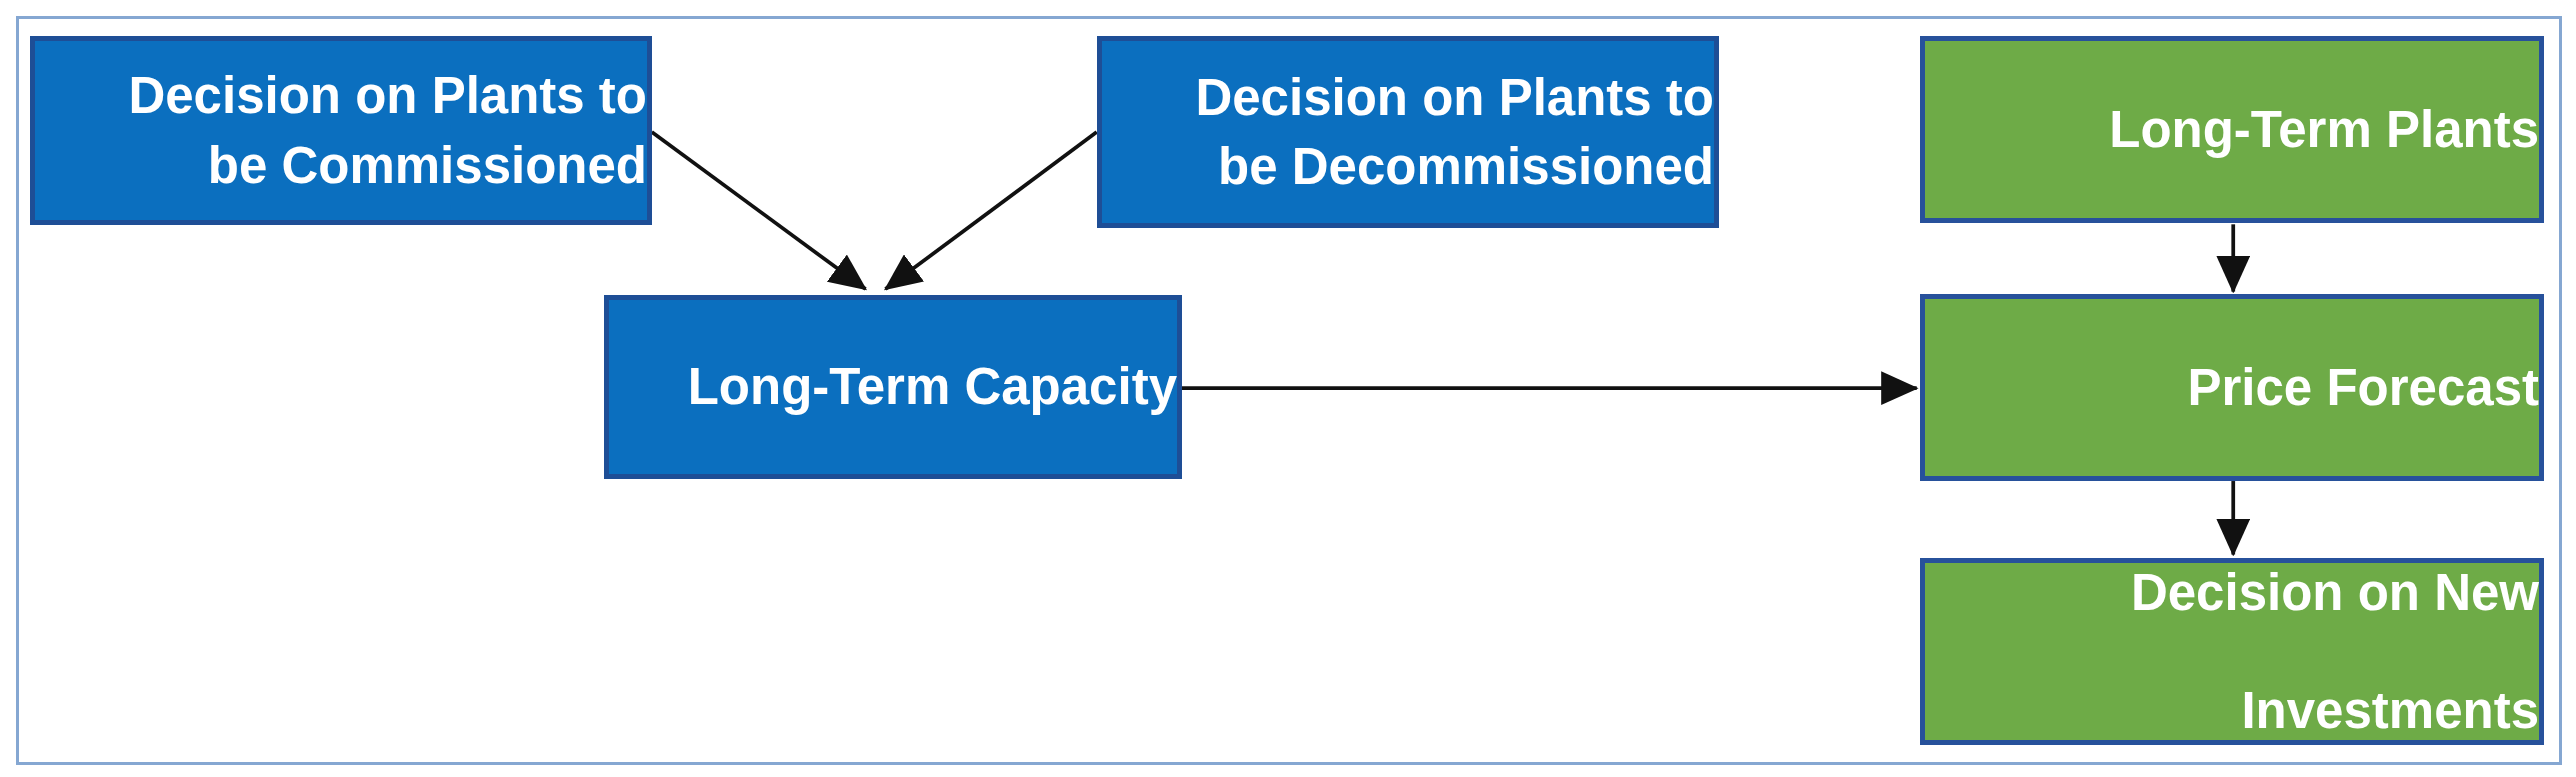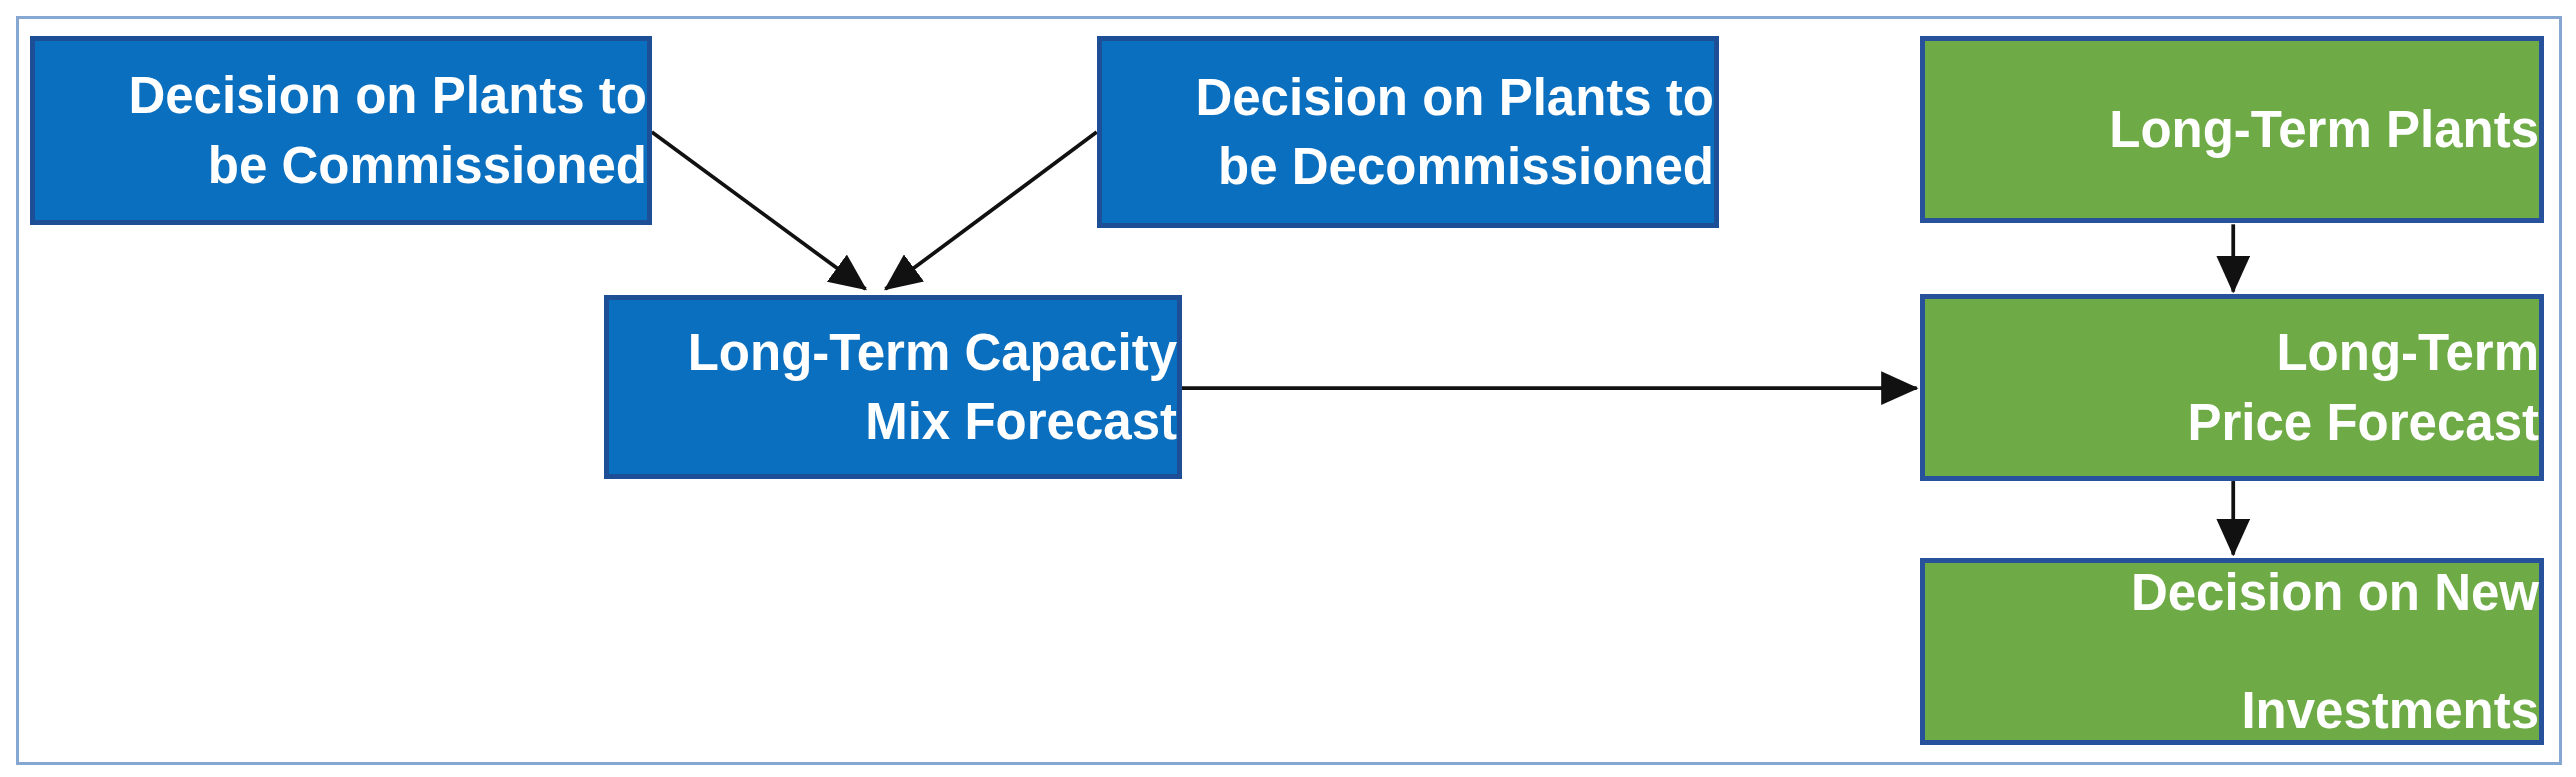--- a/index.html
+++ b/index.html
@@ -77,25 +77,23 @@
     <span>Decision on Plants to</span>
     <span>be Decommissioned</span>
   </div>
 
   <div class="node green node-demand">
     <span>Long-Term Plants</span>
   </div>
 
   <div class="node blue node-capacity">
     <span>Long-Term Capacity</span>
-    <span>Mix Forecast</span>
   </div>
 
   <div class="node green node-price">
-    <span>Long-Term</span>
     <span>Price Forecast</span>
   </div>
 
   <div class="node green node-investments">
     <span>Decision on New</span>
     <span>Investments</span>
   </div>
 
 </div>
 

